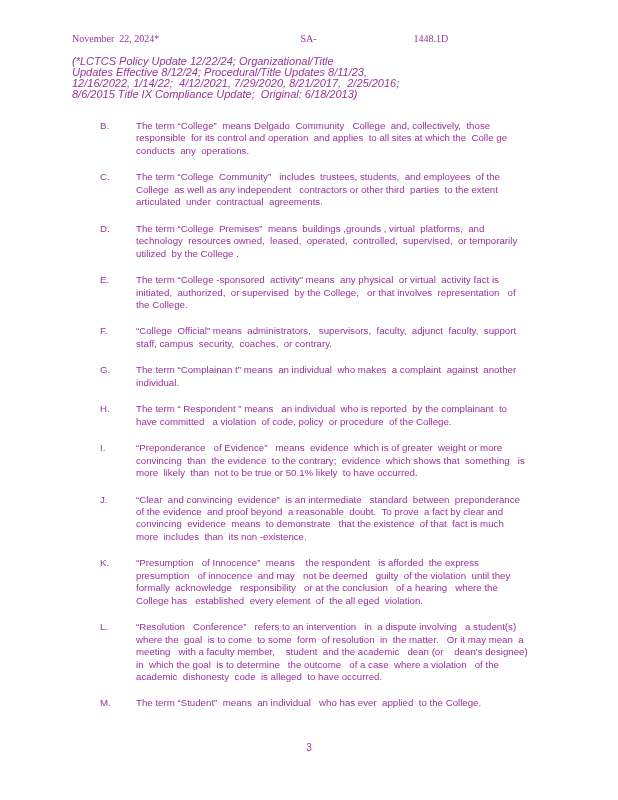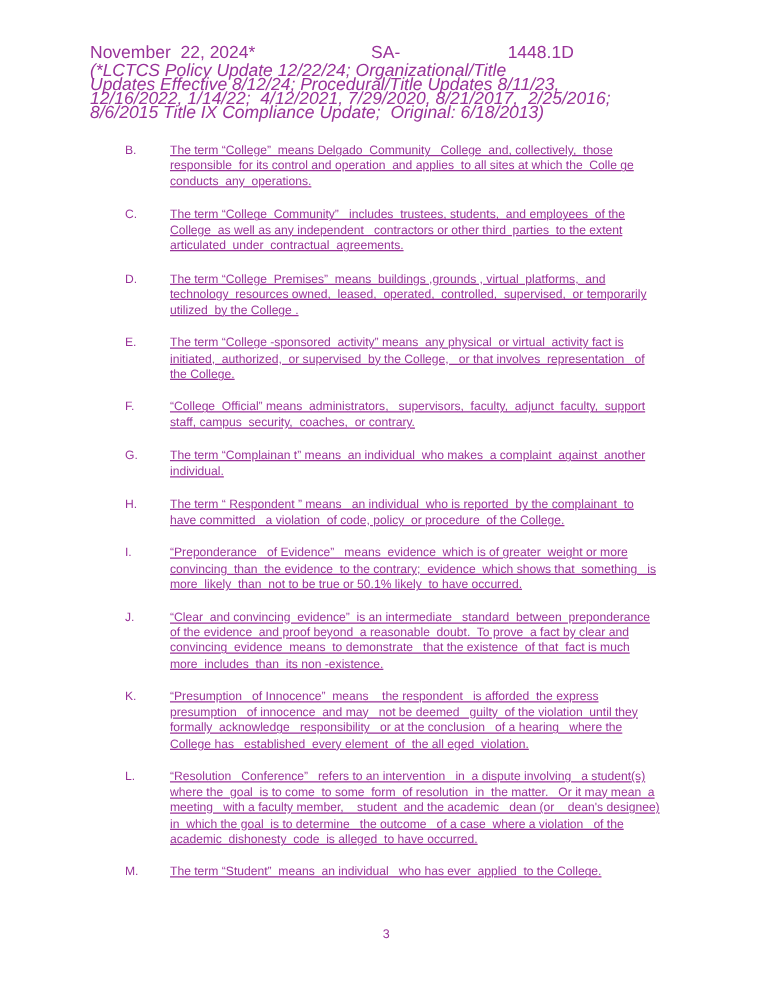--- a/index.html
+++ b/index.html
@@ -10,46 +10,47 @@
     background: #ffffff;
     font-family: "Liberation Sans", sans-serif;
     color: #993399;
     overflow: hidden;
     box-sizing: border-box;
   }
   .header { padding: 33px 73px 0 72px; }
   .header-row {
     display: flex;
     align-items: baseline;
-    font-size: 14px;
+    font-size: 10px;
     white-space: pre;
+    font-family: Liberation Serif, serif;
   }
   .h-left  { flex: 1 1 0; text-align: left; }
   .h-center{ flex: 0 0 auto; text-align: right; }
   .h-right { flex: 1 1 0; text-align: center; }
   .revision-note {
-    margin-top: 2px;
+    margin-top: 12px;
     font-style: italic;
-    font-size: 14px;
+    font-size: 11px;
     line-height: 11px;
     white-space: pre;
   }
   .definitions {
     margin: 20px 0 0 100px;
     padding: 0;
     list-style: none;
   }
   .def-item {
     display: flex;
     margin: 0 0 14px 0;
     font-size: 9.7px;
     line-height: 12.45px;
   }
   .def-letter { flex: 0 0 36px; white-space: pre; }
-  .def-text   { flex: 1 1 auto; white-space: pre; text-decoration: underline; }
+  .def-text   { flex: 1 1 auto; white-space: pre; }
   .footer {
     position: absolute;
     top: 742px;
     left: 0;
     width: 100%;
     text-align: center;
     font-size: 10px;
   }
 </style>
 </head>

